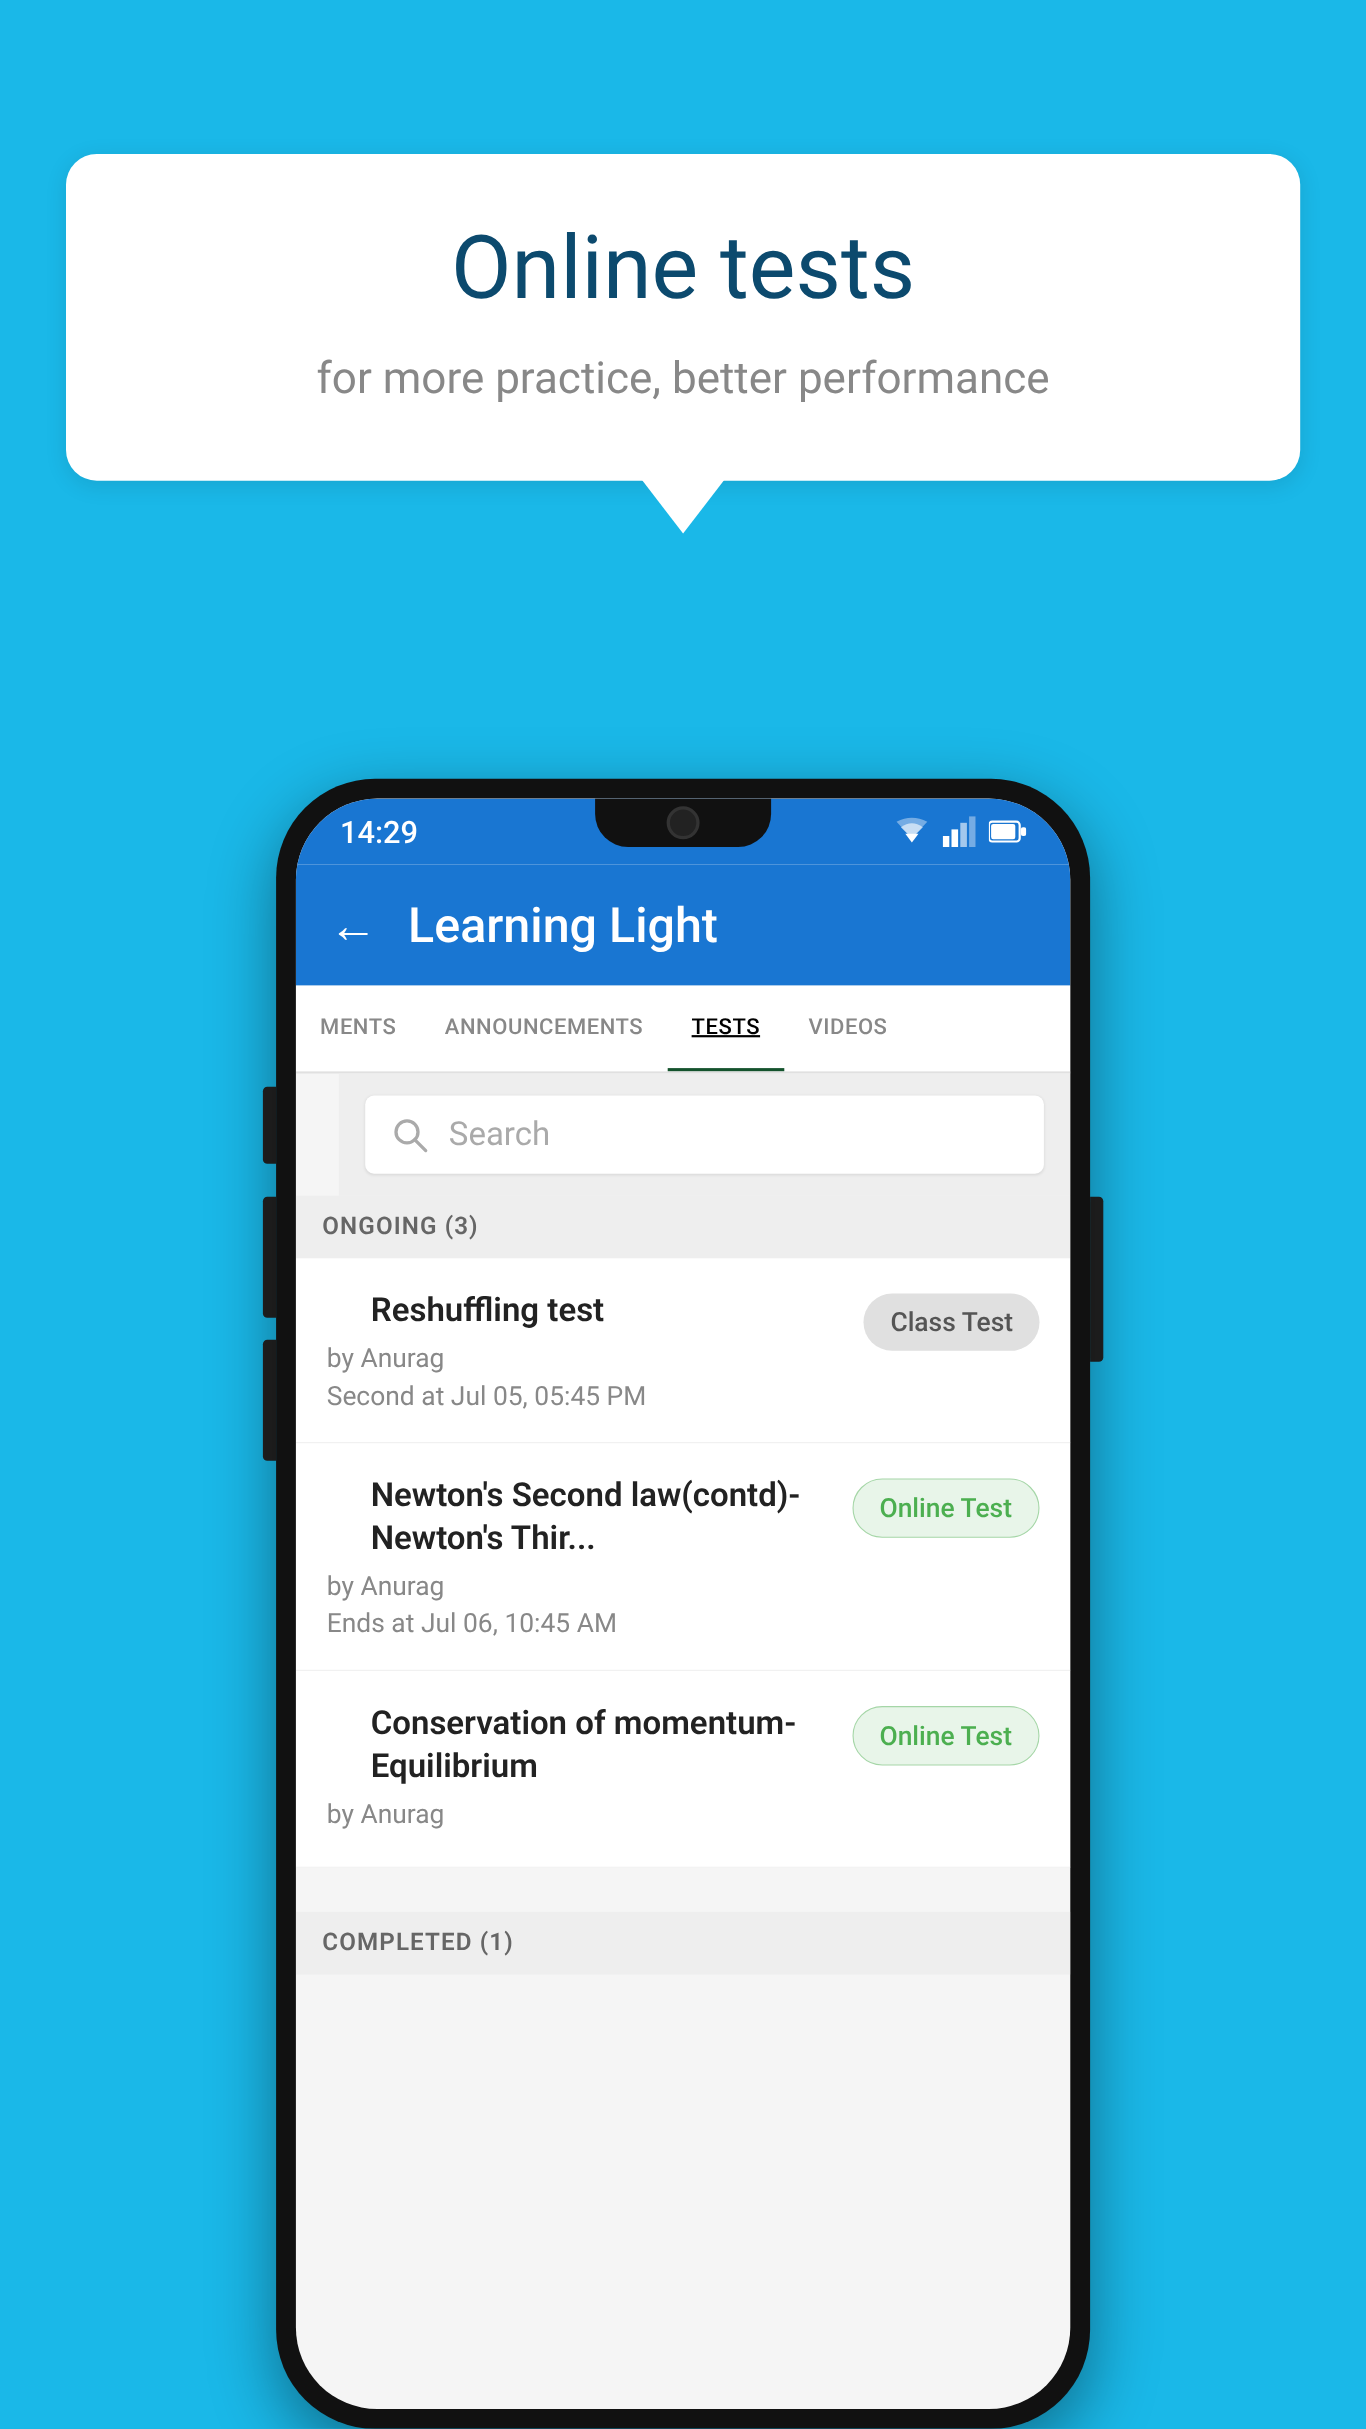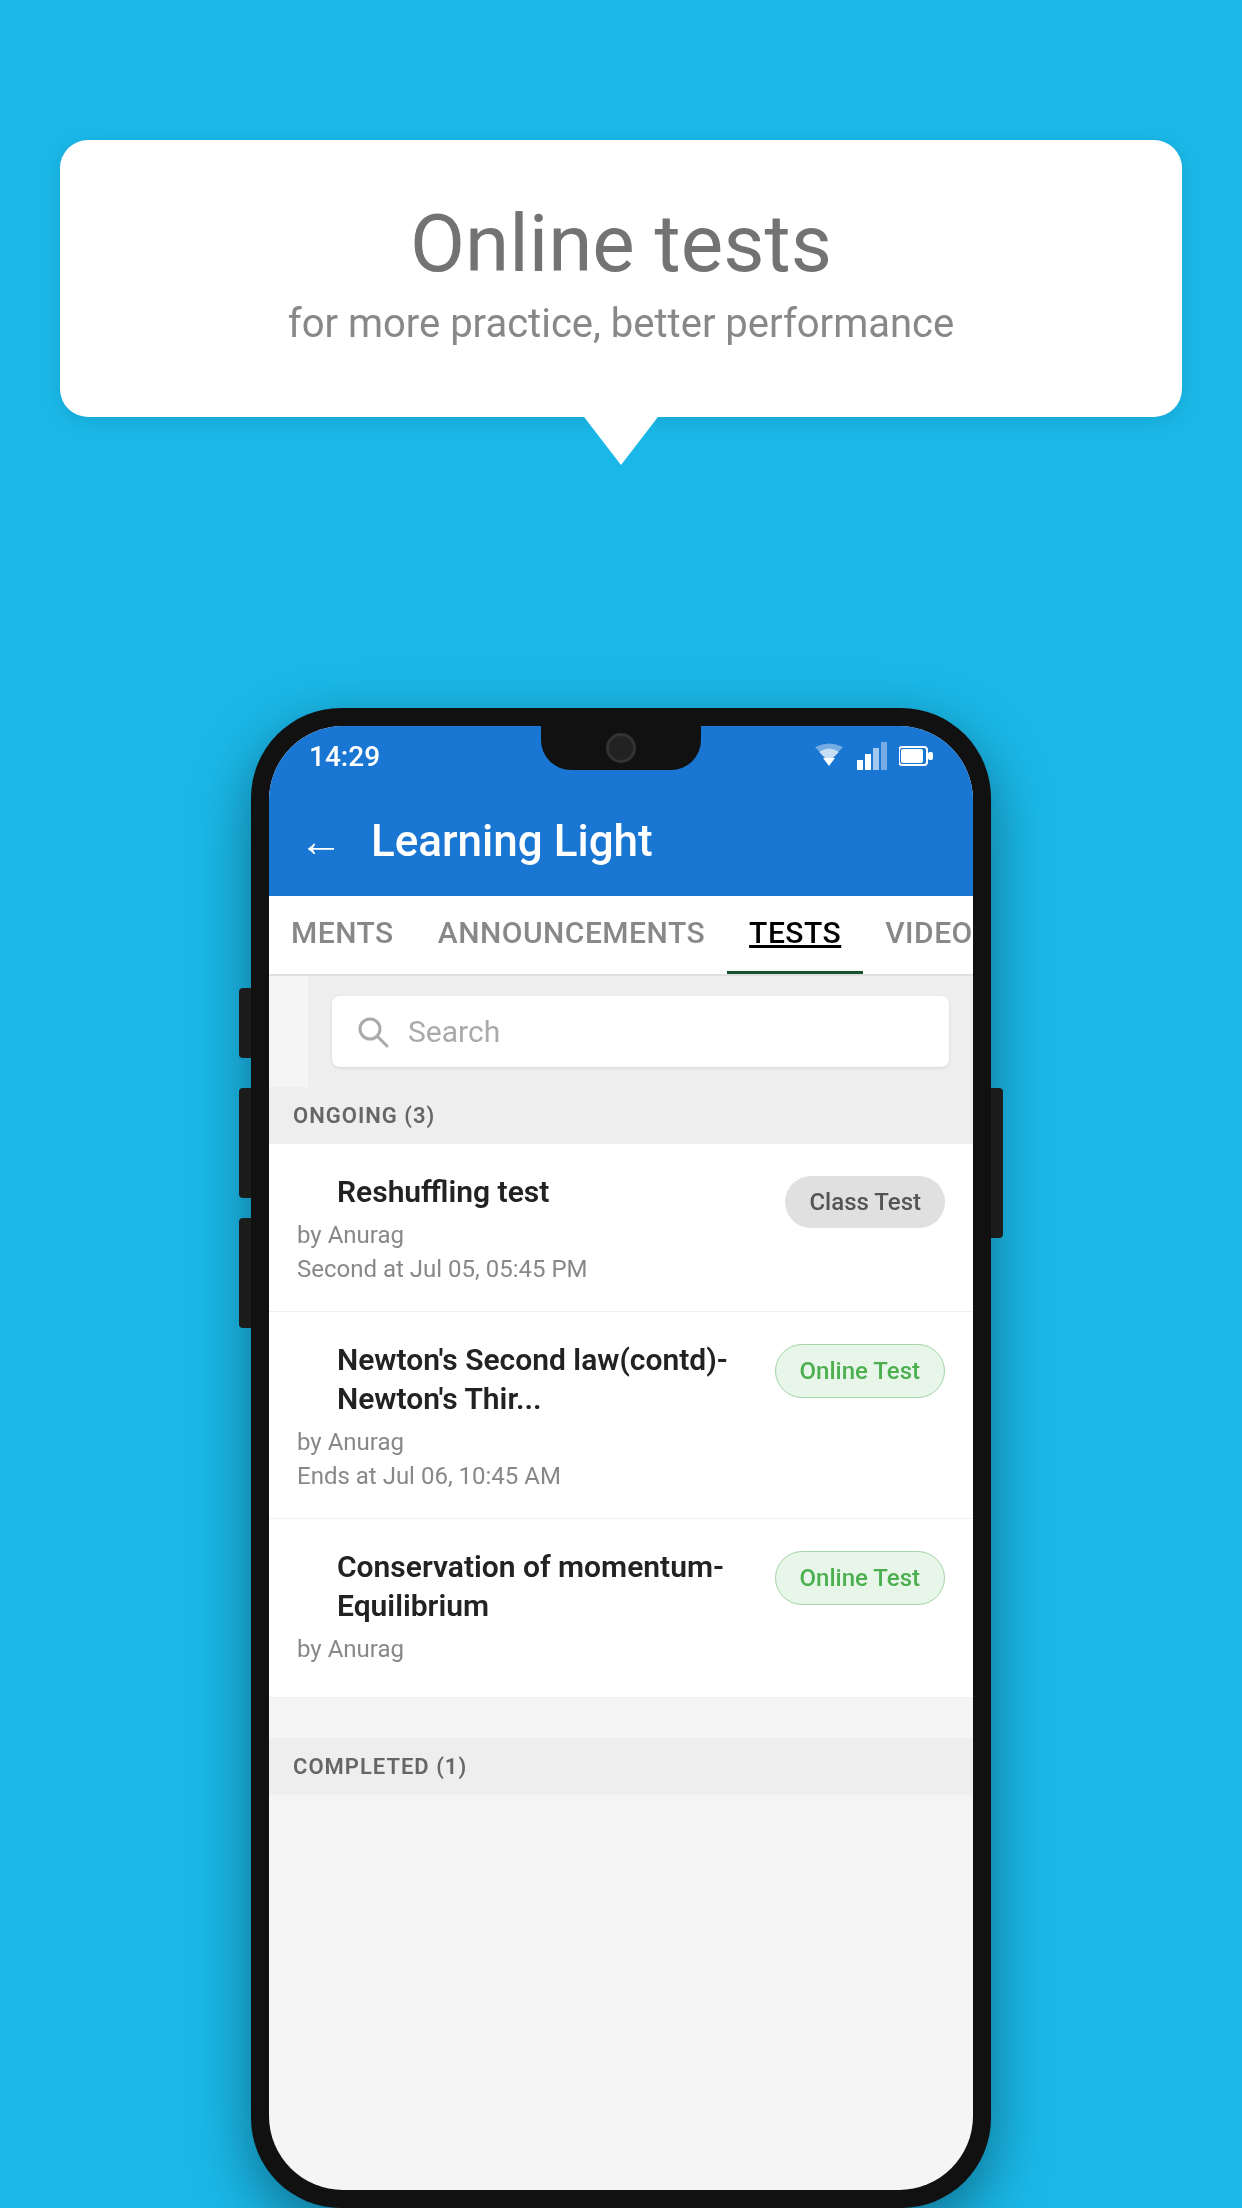--- a/index.html
+++ b/index.html
@@ -42,24 +42,24 @@
       transform: translateX(-50%);
       width: 0;
       height: 0;
       border-left: 40px solid transparent;
       border-right: 40px solid transparent;
       border-top: 52px solid white;
     }
 
     .bubble-title {
       font-size: 80px;
-      color: #737373;
+      color: #0c4a6e;
       font-weight: 400;
       line-height: 1.1;
-      margin-bottom: 12px;
+      margin-bottom: 32px;
     }
 
     .bubble-subtitle {
       font-size: 40px;
       color: #888;
       font-weight: 400;
     }
 
     
     .phone-wrapper {
@@ -202,21 +202,21 @@
       height: 80px;
       border-bottom: 2px solid #e0e0e0;
       overflow: hidden;
     }
 
     .tab-item {
       padding: 0 22px;
       height: 80px;
       display: flex;
       align-items: center;
-      font-size: 30px;
+      font-size: 20px;
       font-weight: 500;
       color: #888;
       letter-spacing: 0.5px;
       cursor: pointer;
       border-bottom: 3px solid transparent;
       position: relative;
     }
 
     .tab-item.active {
       color: #000000;

